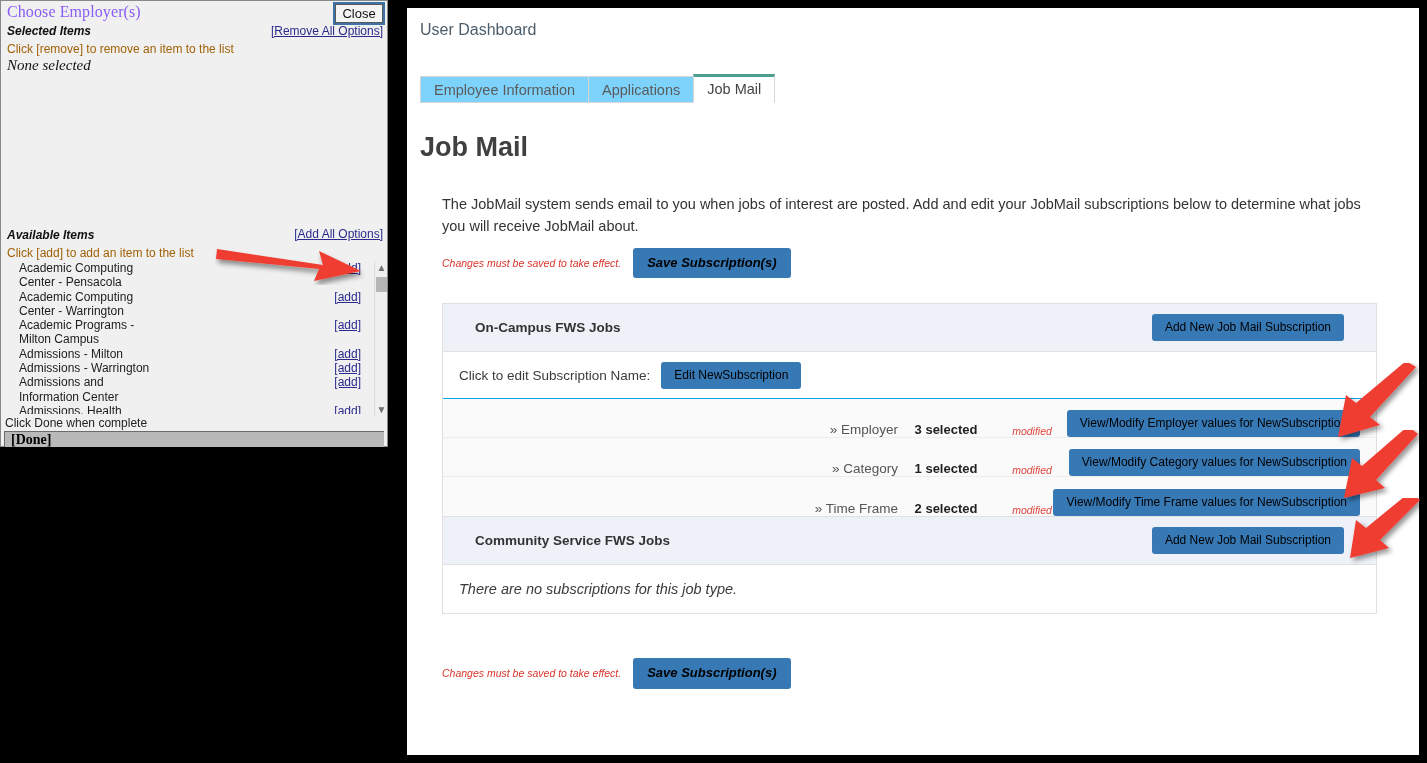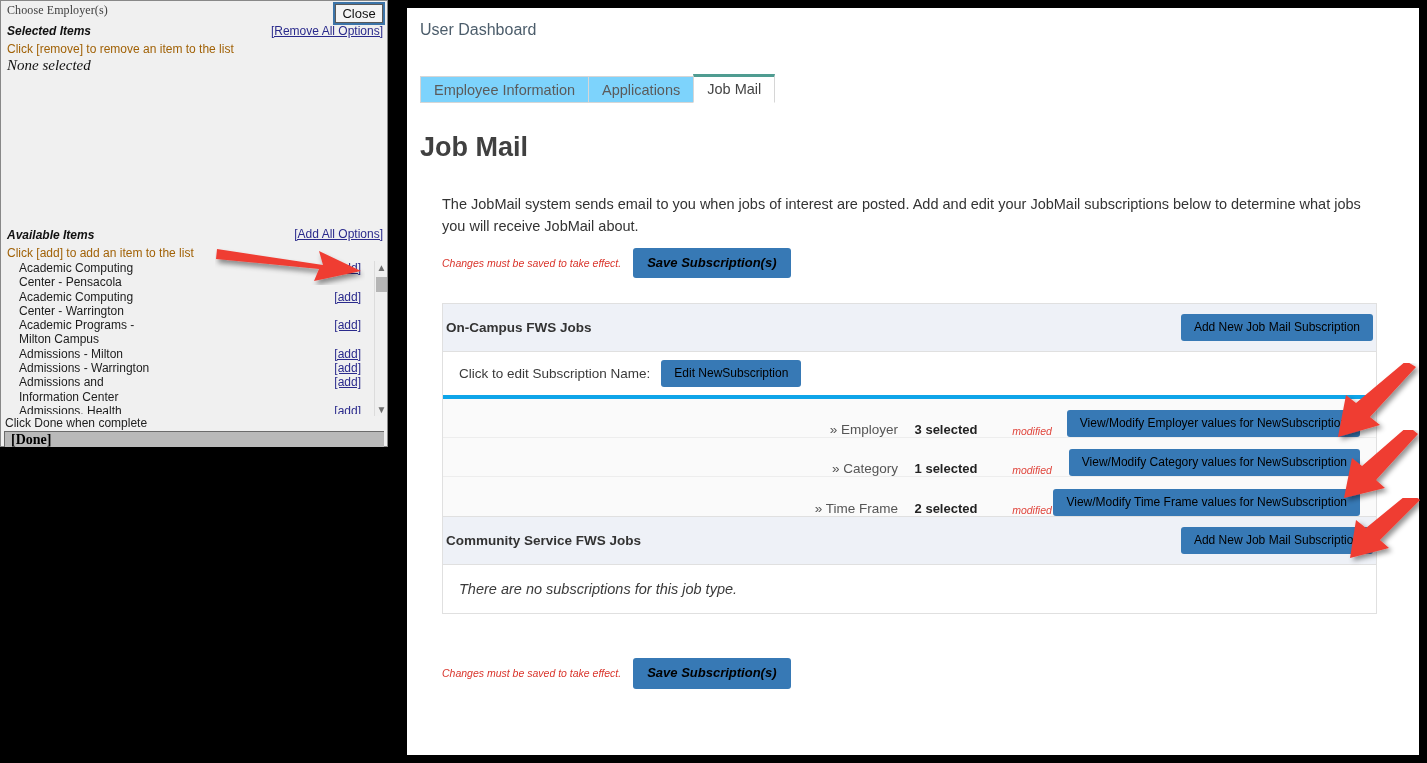--- a/index.html
+++ b/index.html
@@ -34,22 +34,22 @@
     width: 388px;
     height: 447px;
     background: #f0f0f0;
     border: 1px solid #888;
     box-sizing: border-box;
   }
   .dlg-title {
     position: absolute;
     left: 6px; top: 2px;
     font-family: "Liberation Serif", serif;
-    font-size: 12px;
-    color: #404040;
+    font-size: 16px;
+    color: #8b5cf6;
     letter-spacing: 0.1px;
   }
   .close-btn {
     position: absolute;
     right: 4px;
     top: 3px;
     width: 48px;
     height: 19px;
     background: #f4f4f4;
     border: 1px solid #5a5a5a;
@@ -304,36 +304,36 @@
     width: 933px;
     margin-bottom: 0px;
   }
   .panel-head {
     background: #eef1f7;
     border-bottom: 1px solid #e0e0e0;
     height: 48px;
     display: flex;
     align-items: center;
     justify-content: space-between;
-    padding: 0 3px;
+    padding: 0 32px;
     box-sizing: border-box;
   }
   .panel-head-title {
     font-size: 13.5px;
     font-weight: bold;
     color: #333;
   }
   .sub-row-edit {
     height: 47px;
     display: flex;
     align-items: center;
     justify-content: space-between;
     padding: 0 16px;
     box-sizing: border-box;
-    border-bottom: 4px solid #0ea5e9;
+    border-bottom: 1px solid #0ea5e9;
     background: #ffffff;
   }
   .sub-row-edit .left-grp {
     display: flex;
     align-items: center;
     gap: 11px;
   }
   .edit-label {
     font-size: 13.5px;
     color: #3a3a3a;

